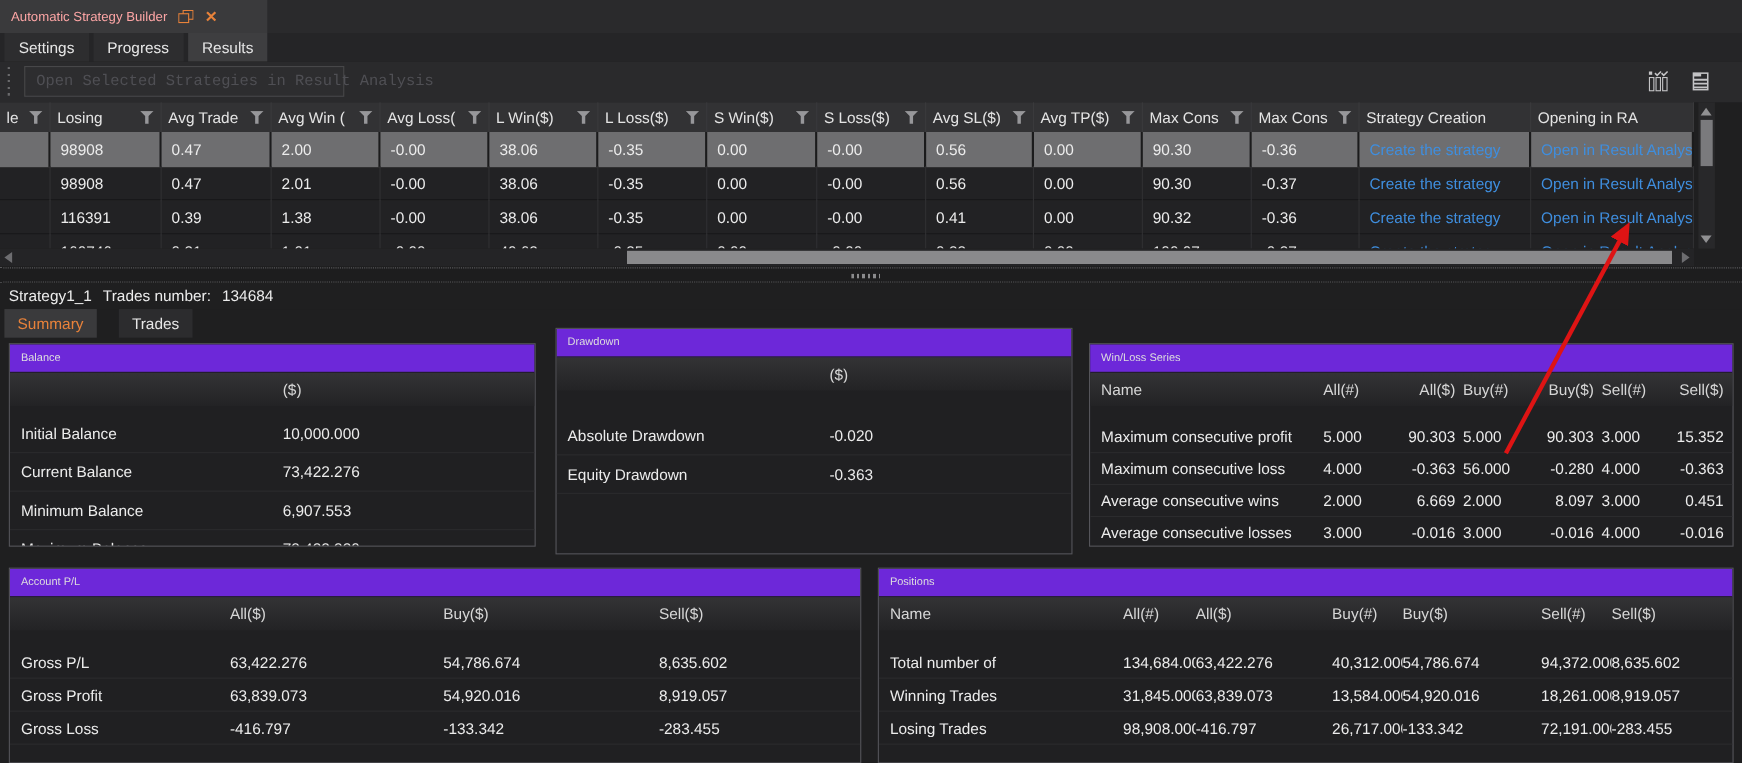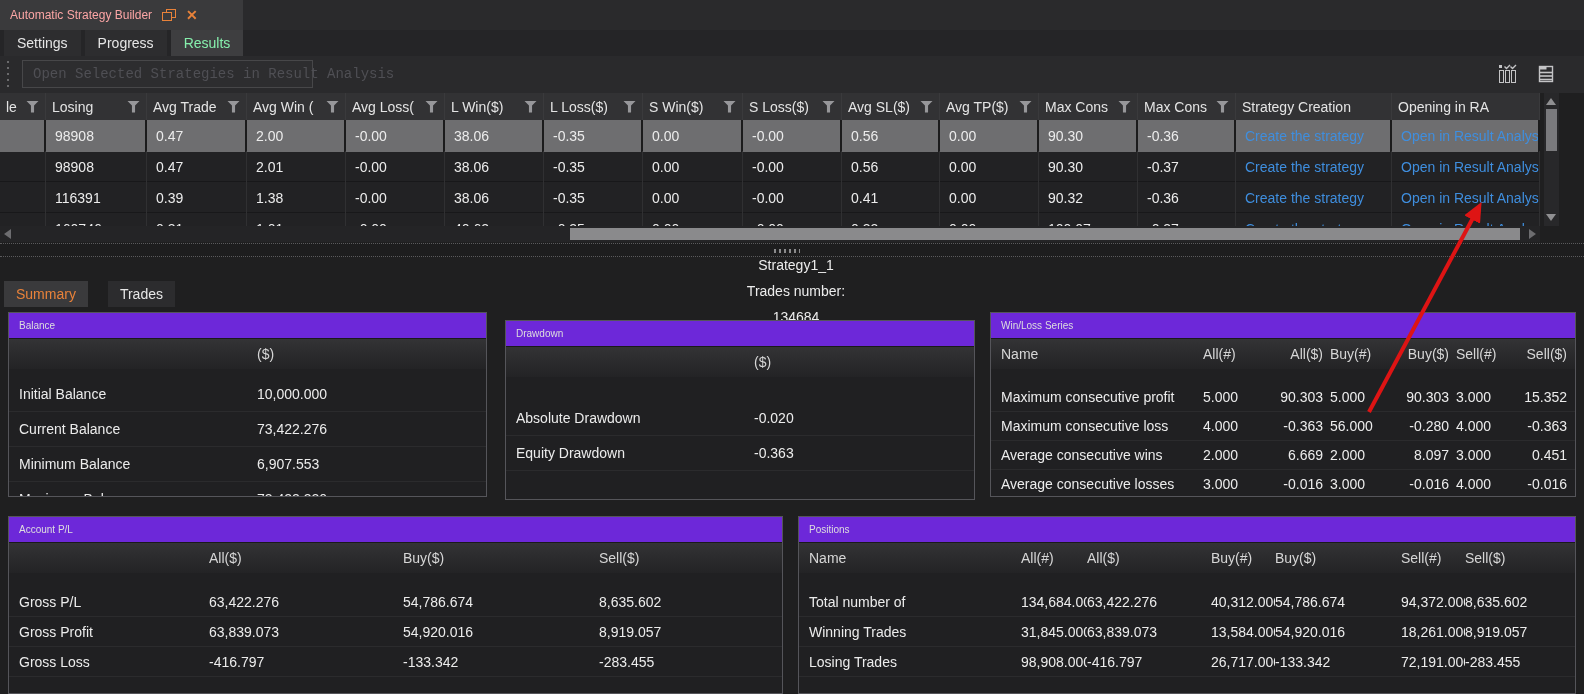--- a/index.html
+++ b/index.html
@@ -13,21 +13,21 @@
              display:flex; align-items:center; gap:10px; padding:0 10px; }
   .doc-title { color:#fca5a5; font-size:12px; white-space:nowrap;text-align:right; }
   .float-ico svg { display:block; }
   .close-ico { color:#e8823a; font-size:14px; font-weight:bold; line-height:1; cursor:default; }
 
   
   .page-tabs { position:absolute; left:0; top:30px; right:0; height:26px; background:#252527;
                display:flex; gap:4px; padding-left:4px; }
   .page-tab { height:26px; padding:0 13px; display:flex; align-items:center; font-size:14px;
               color:#e6e6e6; background:#2d2d2f; }
-  .page-tab.active { background:#3e3e40; color:#86efac; }
+  .page-tab.active { background:#3e3e40; color:#e5e5e5; }
 
   
   .toolbar { position:absolute; left:0; top:56px; right:0; height:37px; background:#2a2a2c;font-family:Liberation Mono, monospace; }
   .grip-dots { position:absolute; left:5px; top:5px; width:6px; height:26px;
                background:repeating-linear-gradient(#6a6a6c 0 2px, transparent 2px 6px);
                background-size:2px 100%; background-repeat:no-repeat; background-position:2px 0; }
   .open-btn { position:absolute; left:22px; top:4px; width:291px; height:28px;
               border:1px solid #474749; background:#2d2d2f; color:#4f4f54; font-size:14px;
               display:flex; align-items:center; padding-left:10px; white-space:nowrap; }
   .tb-icons { position:absolute; right:28px; top:8px; display:flex; gap:18px; }
@@ -59,38 +59,38 @@
   .tri-right { position:absolute; right:4px; top:3px; width:0; height:0; border-top:5px solid transparent; border-bottom:5px solid transparent; border-left:7px solid #6d6d70; }
 
   
   .splitter { position:absolute; left:0; top:243px; width:1584px; height:14px; background:#1d1d1e;
               border-top:1px dotted #5a5a5c; border-bottom:1px dotted #5a5a5c; }
   .split-grip { position:absolute; left:774px; top:5px; width:26px; height:4px;
                 background:repeating-linear-gradient(90deg,#8a8a8c 0 2px, transparent 2px 5px); }
 
   
   .strategy-line { position:absolute; left:0; top:257px; right:0; height:24px; background:#1f1f20;
-                   display:flex; align-items:center; gap:10px; padding-left:8px; color:#ececec; font-size:14px;flex-direction:column; }
+                   display:flex; align-items:center; gap:10px; padding-left:8px; color:#ececec; font-size:14px; }
   .strategy-line .num { }
   .detail-tabs { position:absolute; left:0; top:281px; height:26px; display:flex; gap:20px; padding-left:4px; }
   .dtab { height:26px; padding:0 12px; display:flex; align-items:center; font-size:14px;
           color:#e6e6e6; background:#2c2c2e; }
   .dtab.active { background:#3a3a3c; color:#e8823a; }
 
   
   .panel { position:absolute; background:#202022; border:1px solid #55555a; overflow:hidden; }
   .panel-header { height:26px; background:#6d28d9; border-bottom:1px solid #1a1a1b;
                   display:flex; align-items:center; padding:0 10px; color:#dedede; font-size:10px; }
   .subhead { height:30px; background:linear-gradient(#333335,#232325); color:#d6d6d6; font-size:14px; }
   .prow { color:#ececec; font-size:14px; border-bottom:1px solid #2b2b2d; }
   .kv { display:grid; grid-template-columns:240px 1fr; align-items:center; }
   .kv > :first-child { padding-left:10px; }
   .kv > :last-child { padding-left:8px; }
   #balance  { left:8px;  top:312px; width:479px; height:185px; }
-  #drawdown { left:505px; top:320px; width:470px; height:180px; }
+  #drawdown { left:505px; top:298px; width:470px; height:206px; }
   #balance .prow, #drawdown .prow { height:35px; }
   .gap8 { height:8px; } .gap14 { height:14px; } .gap24 { height:24px; }
 
   #winloss { left:990px; top:312px; width:586px; height:185px; }
   .wl { display:grid; grid-template-columns:205px 57px 70px 66px 60px 60px 1fr; align-items:center; padding-right:8px; }
   .wl > :nth-child(1) { padding-left:10px; }
   .wl > :nth-child(2), .wl > :nth-child(4), .wl > :nth-child(6) { padding-left:7px; text-align:left; }
   .wl > :nth-child(3), .wl > :nth-child(5), .wl > :nth-child(7) { text-align:right; }
   #winloss .prow { height:29px; border-bottom:1px solid #2b2b2d; }
 

